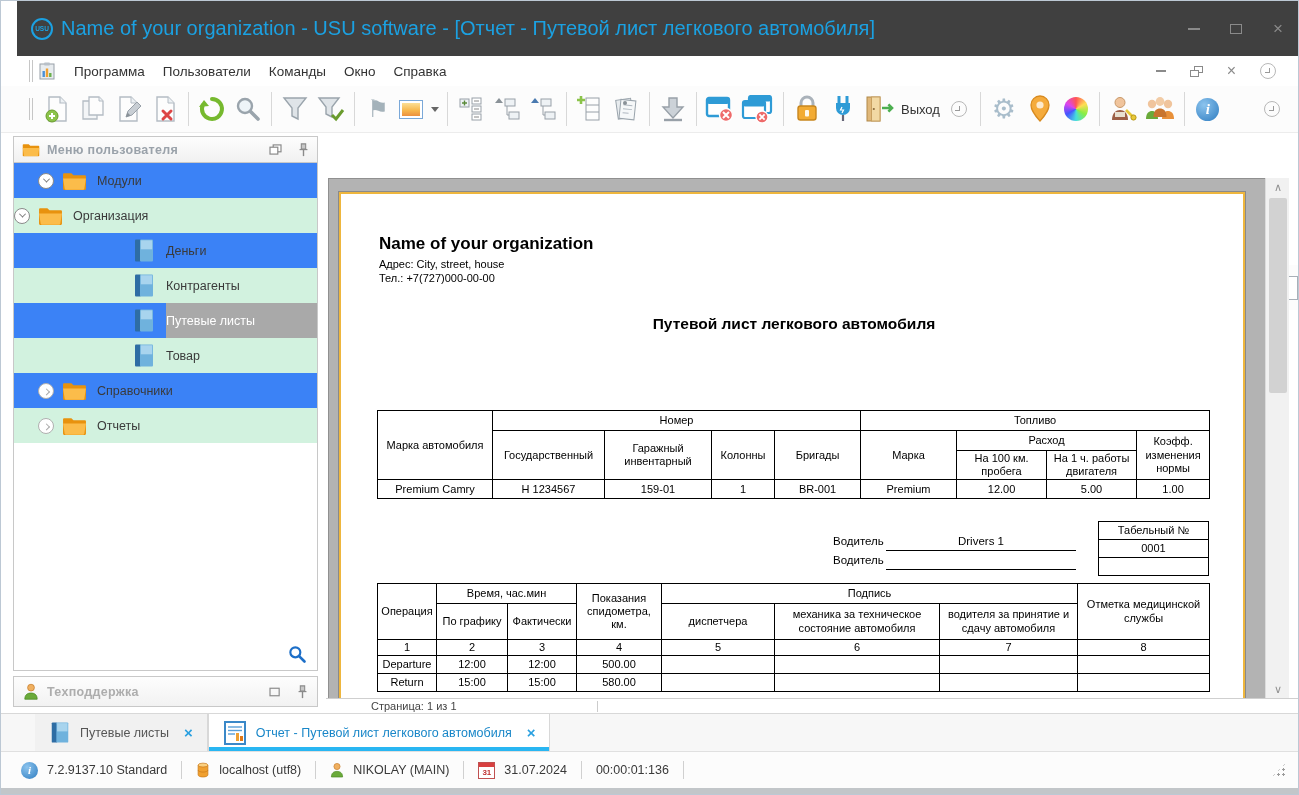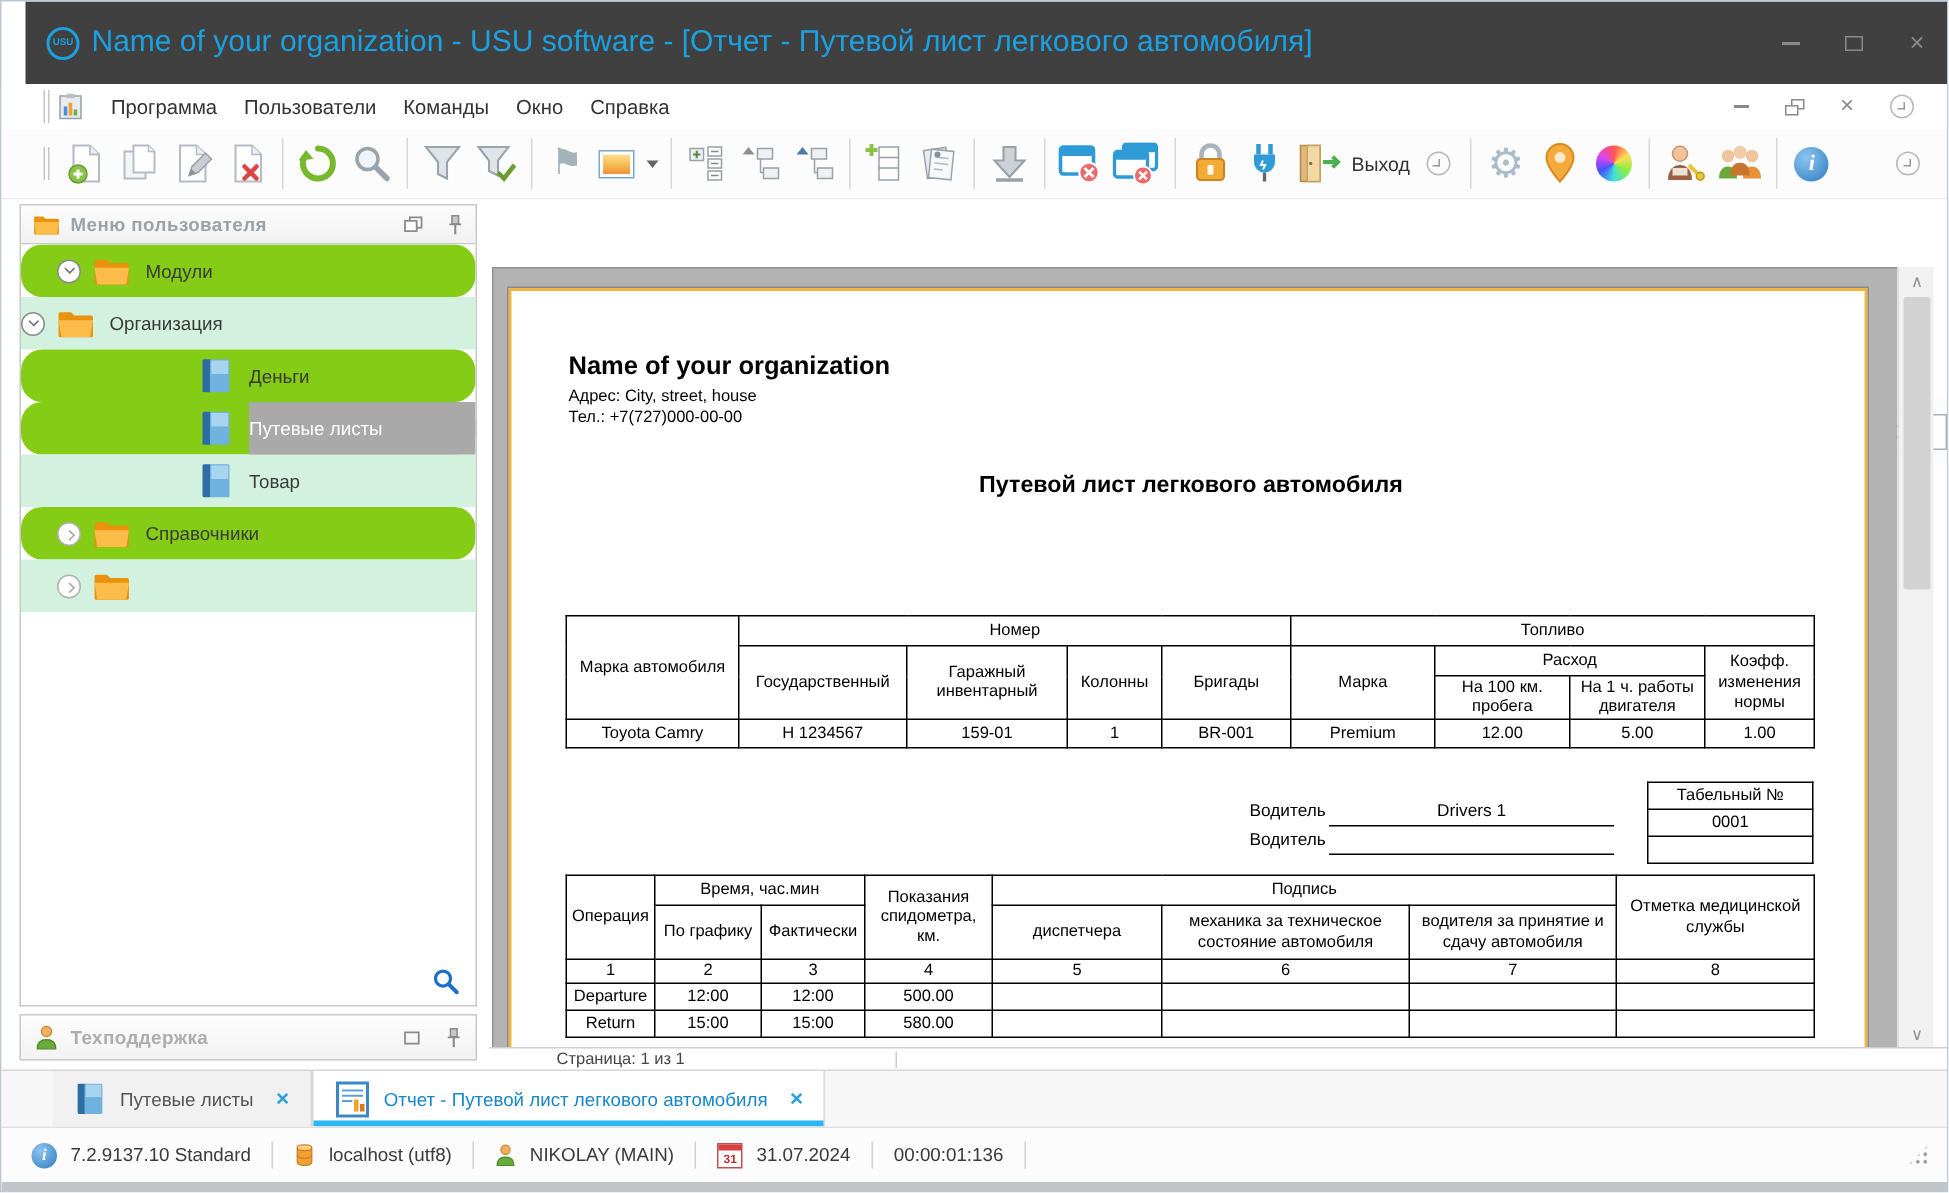--- a/index.html
+++ b/index.html
@@ -53,21 +53,21 @@
   .info-circle { width:23px; height:23px; border-radius:50%; background:radial-gradient(circle at 35% 30%,#8cc4ee,#2e7cc0); color:#fff; font-family:"Liberation Serif",serif; font-style:italic; font-weight:bold; font-size:15px; display:flex; align-items:center; justify-content:center; }
 
   
   .main { position:absolute; left:0; top:132px; width:100%; height:580px; background:#fff; }
   .sidebar { position:absolute; left:12px; top:3px; width:305px; height:573px; }
   .panel-header { height:27px; border:1px solid #c8c8c8; background:linear-gradient(#fdfdfd,#f1f1f1); display:flex; align-items:center; padding:11px 8px; }
   .panel-header .ph-label { font-size:12.5px; font-weight:bold; color:#9aa2aa; margin-left:7px; letter-spacing:.3px; }
   .ph-icons { margin-left:auto; display:flex; gap:16px; align-items:center; }
   .tree-body { position:relative; border:1px solid #c8c8c8; border-top:none; background:#fff; height:508px; overflow:hidden; }
   .tree-row { height:35px; display:flex; align-items:center; }
-  .bg-blue { background:#84cc16;border-radius:14px; }
+  .bg-blue { background:#3b82f6; }
   .bg-green { background:#d2f2df; }
   .lvl0 { padding-left:24px; } .lvl1 { } .lvl2 { padding-left:118px; }
   .expander { width:16px; height:16px; border:1px solid #8a8a8a; border-radius:50%; display:flex; align-items:center; justify-content:center; margin-right:8px; background:#fff; flex:none; }
   .expander i { width:5px; height:5px; border-right:1.5px solid #777; border-bottom:1.5px solid #777; display:block; }
   .expander.open i { transform:rotate(45deg) translate(-1px,-1px); }
   .expander.closed { border-color:#b0b0b0; }
   .expander.closed i { transform:rotate(-45deg) translate(-1px,1px); border-color:#a8a8a8; }
   .tree-ico { margin-right:10px; flex:none; display:flex; }
   .tree-label { font-size:12.5px; color:#3a3a3a; }
   .label-wrap { flex:1; align-self:stretch; display:flex; align-items:center; }
@@ -442,20 +442,32 @@
               <svg class="svgi" width="24" height="27" viewBox="0 0 24 26">
                 <rect x="3" y="2" width="6" height="22" rx="1" fill="#2e6da4"></rect>
                 <rect x="8" y="2" width="13" height="22" rx="1" fill="#6fb2dd"></rect>
                 <rect x="8.8" y="2.8" width="11.4" height="9" fill="#a8d4ee"></rect>
               </svg>
             </span>
           <span class="label-wrap">
               <span class="tree-label">Деньги</span>
             </span>
         </div>
+        <div class="tree-row bg-green lvl2">
+          <span class="tree-ico">
+              <svg class="svgi" width="24" height="27" viewBox="0 0 24 26">
+                <rect x="3" y="2" width="6" height="22" rx="1" fill="#2e6da4"></rect>
+                <rect x="8" y="2" width="13" height="22" rx="1" fill="#6fb2dd"></rect>
+                <rect x="8.8" y="2.8" width="11.4" height="9" fill="#a8d4ee"></rect>
+              </svg>
+            </span>
+          <span class="label-wrap">
+              <span class="tree-label">Контрагенты</span>
+            </span>
+        </div>
         <div class="tree-row bg-blue lvl2 selected">
           <span class="tree-ico">
               <svg class="svgi" width="24" height="27" viewBox="0 0 24 26">
                 <rect x="3" y="2" width="6" height="22" rx="1" fill="#2e6da4"></rect>
                 <rect x="8" y="2" width="13" height="22" rx="1" fill="#6fb2dd"></rect>
                 <rect x="8.8" y="2.8" width="11.4" height="9" fill="#a8d4ee"></rect>
               </svg>
             </span>
           <span class="label-wrap">
               <span class="tree-label">Путевые листы</span>
@@ -489,20 +501,23 @@
         </div>
         <div class="tree-row bg-green lvl0">
           <span class="expander closed">
               <i></i>
             </span>
           <span class="tree-ico">
               <svg class="svgi" width="25" height="21" viewBox="0 0 24 20">
                 <path d="M1 4a1 1 0 0 1 1-1h7l2 2h11a1 1 0 0 1 1 1v12a1 1 0 0 1-1 1H2a1 1 0 0 1-1-1z" fill="#e8920e"></path>
                 <path d="M1 8h22l-1.6 10a1 1 0 0 1-1 .8H3.6a1 1 0 0 1-1-.8z" fill="#fbbc4a"></path>
               </svg>
+            </span>
+          <span class="label-wrap">
+              <span class="tree-label">Отчеты</span>
             </span>
         </div>
         <span class="tree-search">
           <svg class="svgi" width="20" height="20" viewBox="0 0 24 24">
               <circle cx="10" cy="10" r="6" fill="none" stroke="#1d6fc8" stroke-width="2.6"></circle>
               <line x1="14.5" y1="14.5" x2="21" y2="21" stroke="#1d6fc8" stroke-width="3.2" stroke-linecap="round"></line>
             </svg>
         </span>
       </div>
       <div class="support-bar">
@@ -660,21 +675,21 @@
               <td rowspan="2">Бригады</td>
               <td rowspan="2">Марка</td>
               <td colspan="2">Расход</td>
               <td rowspan="2">Коэфф. изменения нормы</td>
             </tr>
             <tr style="height:28px;">
               <td>На 100 км. пробега</td>
               <td>На 1 ч. работы двигателя</td>
             </tr>
             <tr style="height:19px;">
-              <td>Toyota Camry</td>
+              <td>Premium Camry</td>
               <td>Н 1234567</td>
               <td>159-01</td>
               <td>1</td>
               <td>BR-001</td>
               <td>Premium</td>
               <td>12.00</td>
               <td>5.00</td>
               <td>1.00</td>
             </tr>
           </tbody>

